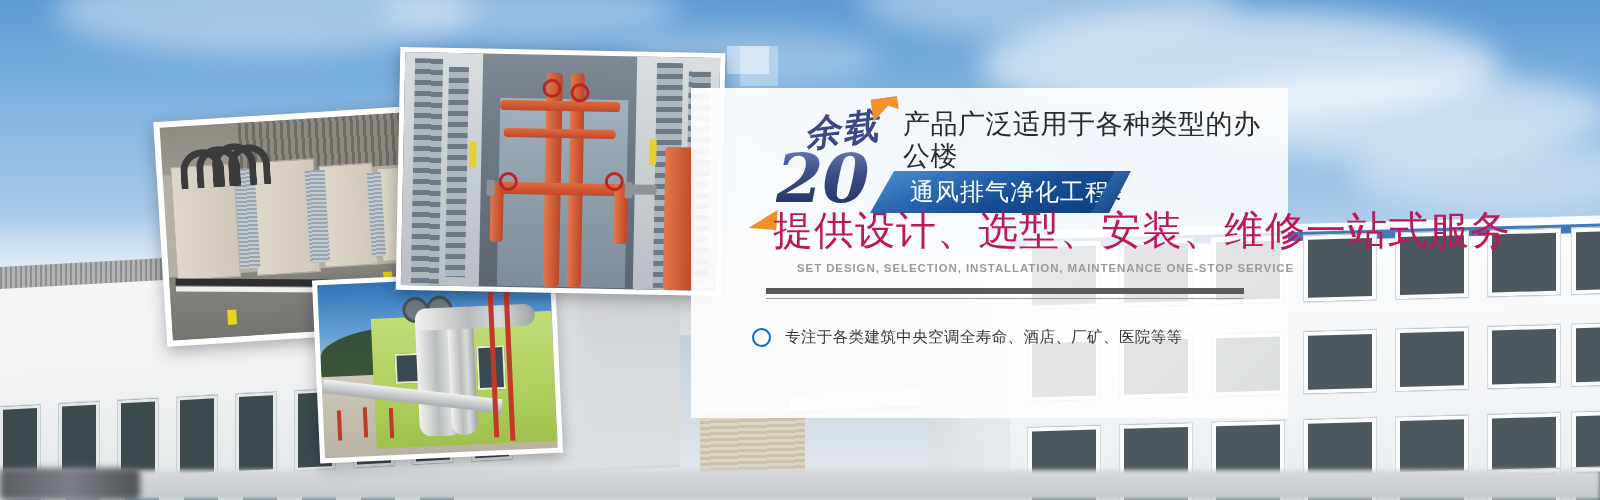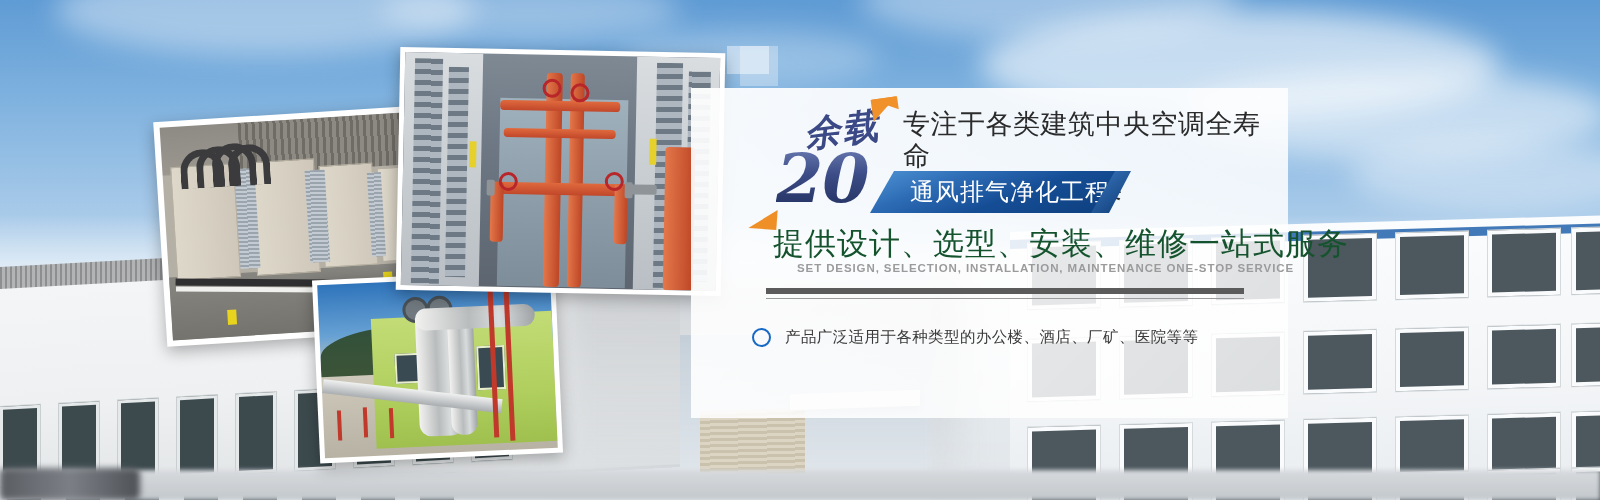--- a/index.html
+++ b/index.html
@@ -191,22 +191,22 @@
     font-size:24px;line-height:34px;color:#ffffff;letter-spacing:1px;font-weight:400;
   }
   .ribbon-arrow{
     position:absolute;left:225px;top:0;width:46px;height:42px;
     background:linear-gradient(140deg,#3d7cc4,#0d3a75);
     clip-path:polygon(20px 0,46px 0,24px 42px,0 42px,18px 20px);
   }
 
   
   .mainline{
-    position:absolute;left:773px;top:225px;
-    font-size:31px;line-height:38px;color:#14532d;letter-spacing:1px;
+    position:absolute;left:773px;top:211px;
+    font-size:40px;line-height:38px;color:#be185d;letter-spacing:1px;
   }
   .subline{
     position:absolute;left:797px;top:262px;
     font-size:11.5px;letter-spacing:.9px;color:#9b9b9b;font-weight:700;
   }
 
   
   .divider{position:absolute;left:766px;top:288px;width:478px;height:6px;background:#5b5b5b;}
   .divider2{position:absolute;left:766px;top:298px;width:478px;height:1px;background:#9a9a9a;}
 
@@ -383,37 +383,37 @@
   <div class="years">
     <div class="cn">余载</div>
     <div class="num">20</div>
   </div>
 
   <div class="oc oc-top"></div>
   <div class="oc-top2"></div>
   <div class="oc oc-bot"></div>
 
   <div class="hl">
-    <div>专注于各类建筑中央空调全寿命</div>
+    <div>产品广泛适用于各种类型的办公楼</div>
     <div>周期整体解决方案</div>
   </div>
 
   <div class="ribbon-wrap">
     <div class="ribbon-arrow"></div>
     <div class="ribbon">
       <div class="txt">通风排气净化工程</div>
     </div>
   </div>
 
   <div class="mainline">提供设计、选型、安装、维修一站式服务</div>
   <div class="subline">SET DESIGN, SELECTION, INSTALLATION, MAINTENANCE ONE-STOP SERVICE</div>
 
   <div class="divider"></div>
   <div class="divider2"></div>
 
   <div class="bullets">
     <div class="bl">
       <span class="ring"></span>
-      <span class="btxt">产品广泛适用于各种类型的办公楼、酒店、厂矿、医院等等</span>
+      <span class="btxt">专注于各类建筑中央空调全寿命、酒店、厂矿、医院等等</span>
     </div>
   </div>
 
 </div>
 
 </body></html>

